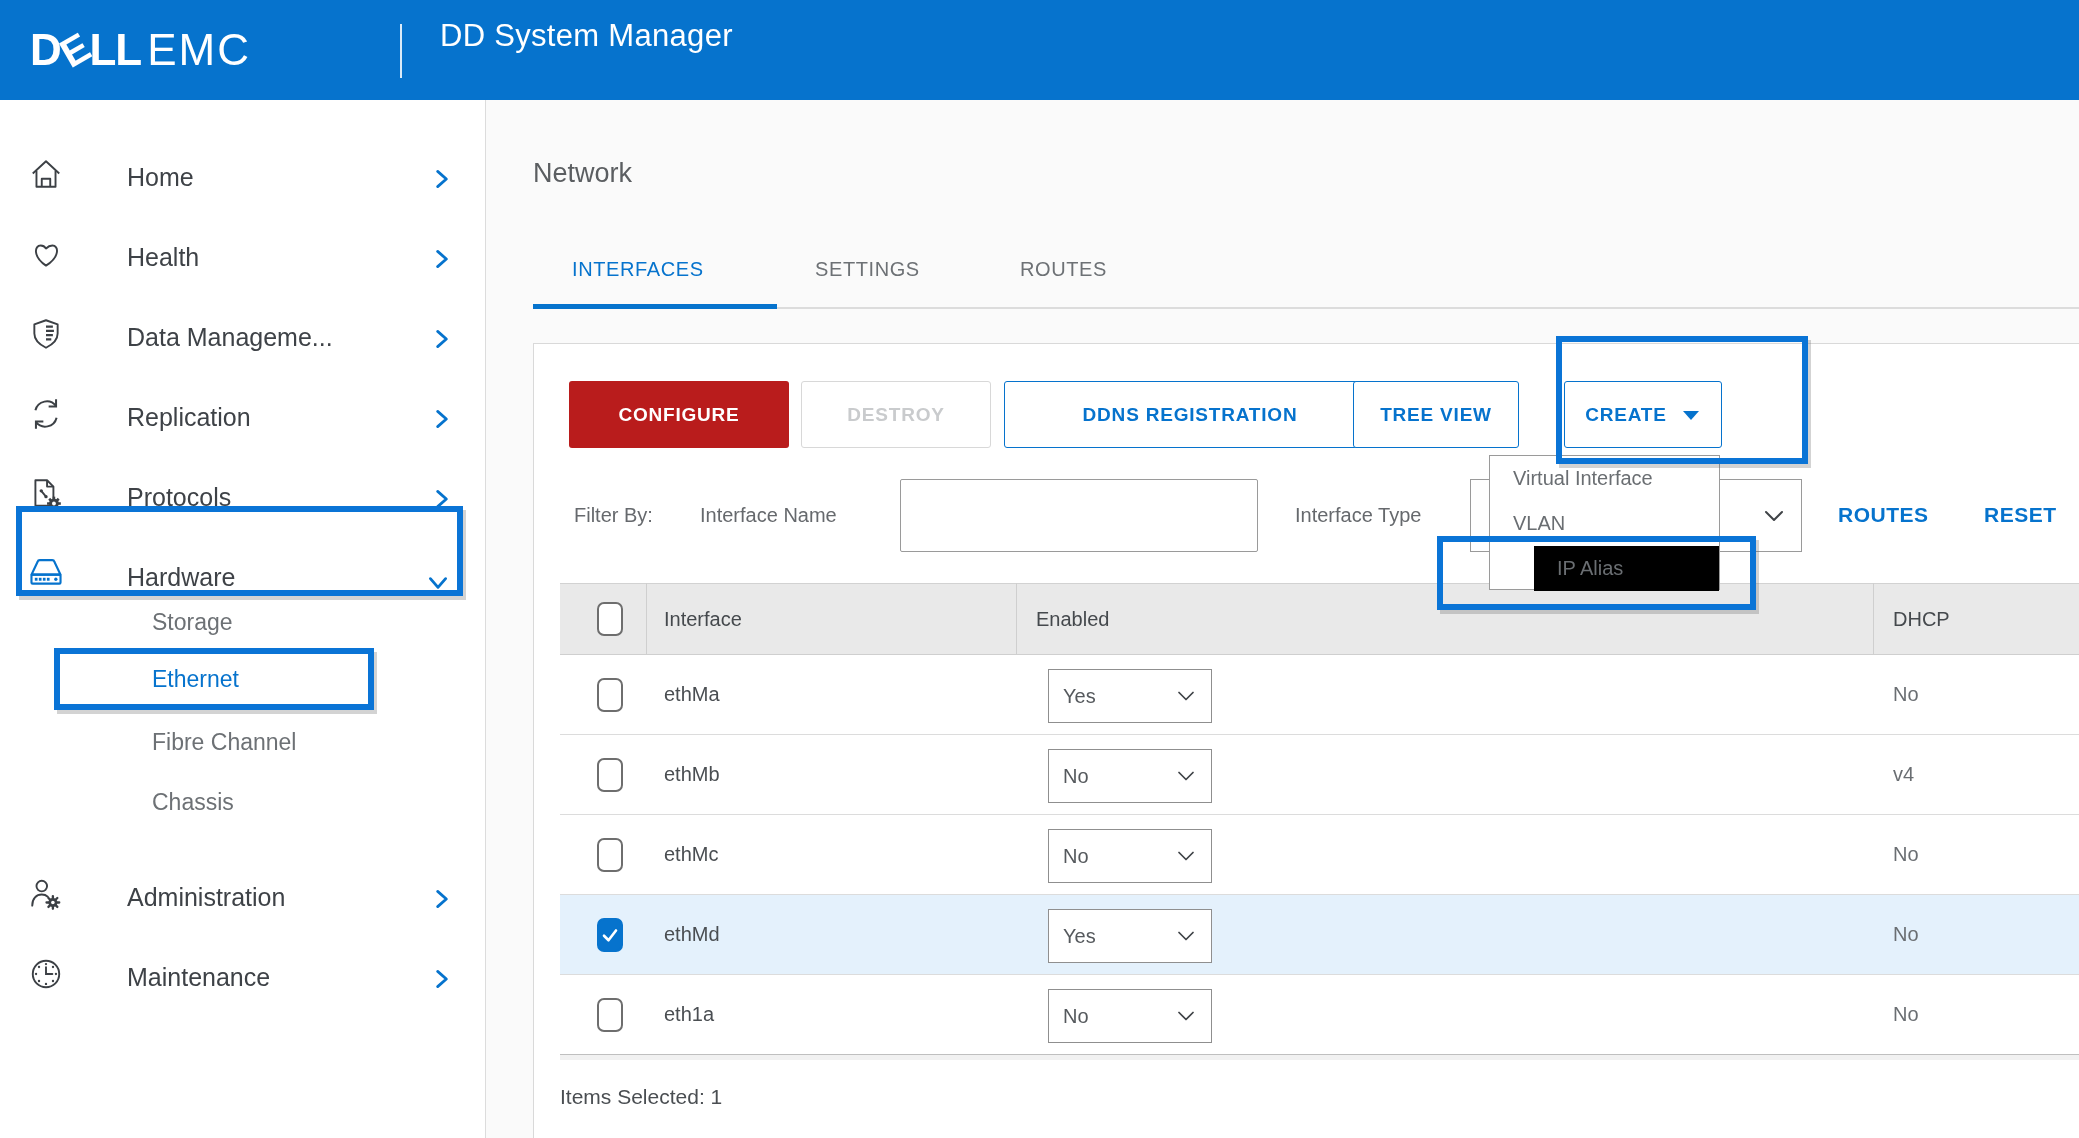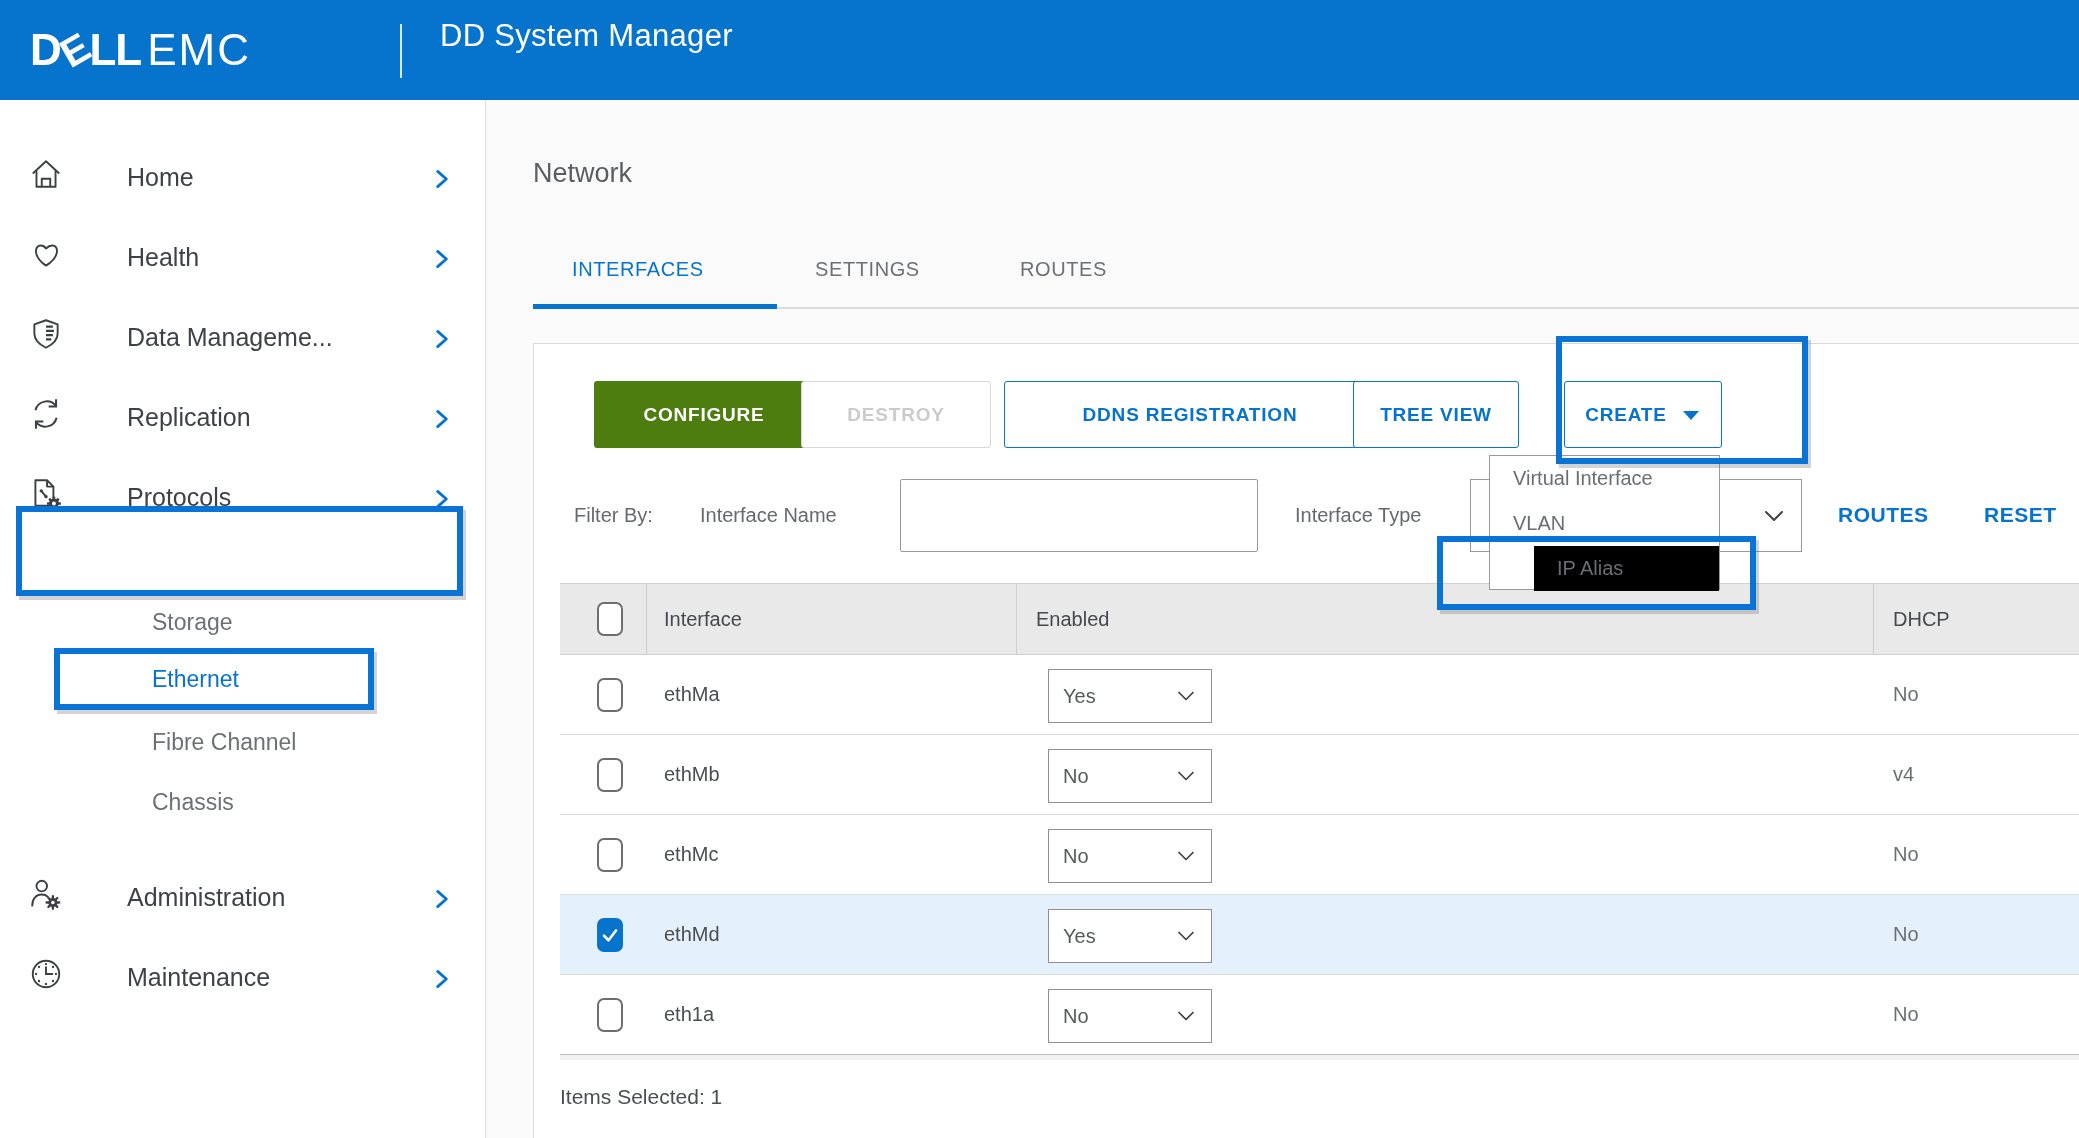--- a/index.html
+++ b/index.html
@@ -31,21 +31,21 @@
   
   .page-title{left:533px;top:158px;font-size:27px;color:#5b5e61;}
   .tab{top:258px;font-size:20px;letter-spacing:.6px;color:#6d7175;cursor:pointer;}
   .tab.active{color:#0673cd;}
   .tab-underline-blue{left:533px;top:304px;width:244px;height:5px;background:#0673cd;}
   .tab-underline-gray{left:533px;top:307px;width:1546px;height:2px;background:#dcdcdc;}
   .panel{left:533px;top:343px;width:1546px;height:795px;background:#fff;border-top:1px solid #d9d9d9;border-left:1px solid #d9d9d9;}
   
   .btn{top:381px;height:67px;box-sizing:border-box;display:flex;align-items:center;justify-content:center;
        font-size:19px;font-weight:700;letter-spacing:.8px;border-radius:3px;cursor:pointer;background:#fff;}
-  .btn.primary{background:#4d7c0f;color:#fff;margin-left:25px;}
+  .btn.primary{background:#b91c1c;color:#fff;}
   .btn.disabled{border:1px solid #d8d8d8;color:#c9cbcd;cursor:default;}
   .btn.outline{border:1px solid #0673cd;color:#0673cd;}
   .caret-down{margin-left:14px;display:flex;}
   
   .flt-label{top:504px;font-size:20px;color:#66696d;}
   .text-input{left:900px;top:479px;width:358px;height:73px;box-sizing:border-box;border:1px solid #9a9a9a;border-radius:2px;background:#fff;font-size:20px;color:#3e4247;padding:0 12px;outline:none;font-family:"Liberation Sans",sans-serif;}
   .select-box{box-sizing:border-box;border:1px solid #9a9a9a;background:#fff;display:flex;align-items:center;cursor:pointer;}
   .select-text{font-size:20px;color:#55595d;margin-left:14px;}
   .select-chev{position:absolute;right:14px;display:flex;}
   .link-btn{top:503px;font-size:21px;font-weight:700;letter-spacing:.5px;color:#0673cd;cursor:pointer;}
@@ -167,20 +167,39 @@
       </svg>
     </span>
     <span class="nav-label">Protocols</span>
     <span class="nav-chev">
         <svg width="18" height="26" viewBox="0 0 16 24" fill="none" stroke="#0673cd" stroke-width="2.6" stroke-linecap="round" stroke-linejoin="round">
           <polyline points="4,5 12,12 4,19"></polyline>
         </svg>
       </span>
   </div>
 
+  <div class="abs nav-item" style="top:512px">
+    <span class="nav-ico">
+      <svg width="38" height="38" viewBox="0 0 34 34" fill="none" stroke="#0673cd" stroke-width="1.9" stroke-linejoin="round">
+        <path d="M9.5 7 a2 2 0 0 1 2 -1.5 h11 a2 2 0 0 1 2 1.5 L30 18.5 H4 Z"></path>
+        <rect x="4" y="18.5" width="26" height="8" rx="1"></rect>
+        <rect x="7" y="21.3" width="2.4" height="2.6" fill="#0673cd" stroke="none"></rect>
+        <rect x="10.6" y="21.3" width="2.4" height="2.6" fill="#0673cd" stroke="none"></rect>
+        <rect x="14.2" y="21.3" width="2.4" height="2.6" fill="#0673cd" stroke="none"></rect>
+        <rect x="17.8" y="21.3" width="2.4" height="2.6" fill="#0673cd" stroke="none"></rect>
+        <circle cx="25.8" cy="22.6" r="1.5" fill="#0673cd" stroke="none"></circle>
+      </svg>
+    </span>
+    <span class="nav-label">Hardware</span>
+    <span class="nav-chev">
+        <svg width="26" height="18" viewBox="0 0 24 16" fill="none" stroke="#0673cd" stroke-width="2.6" stroke-linecap="round" stroke-linejoin="round">
+          <polyline points="5,4 12,12 19,4"></polyline>
+        </svg>
+      </span>
+  </div>
 
   <div class="abs sub-item" style="top:592px">
     <span class="sub-label">Storage</span>
   </div>
   <div class="abs sub-item" style="top:649px">
     <span class="sub-label active">Ethernet</span>
   </div>
   <div class="abs sub-item" style="top:712px">
     <span class="sub-label">Fibre Channel</span>
   </div>

